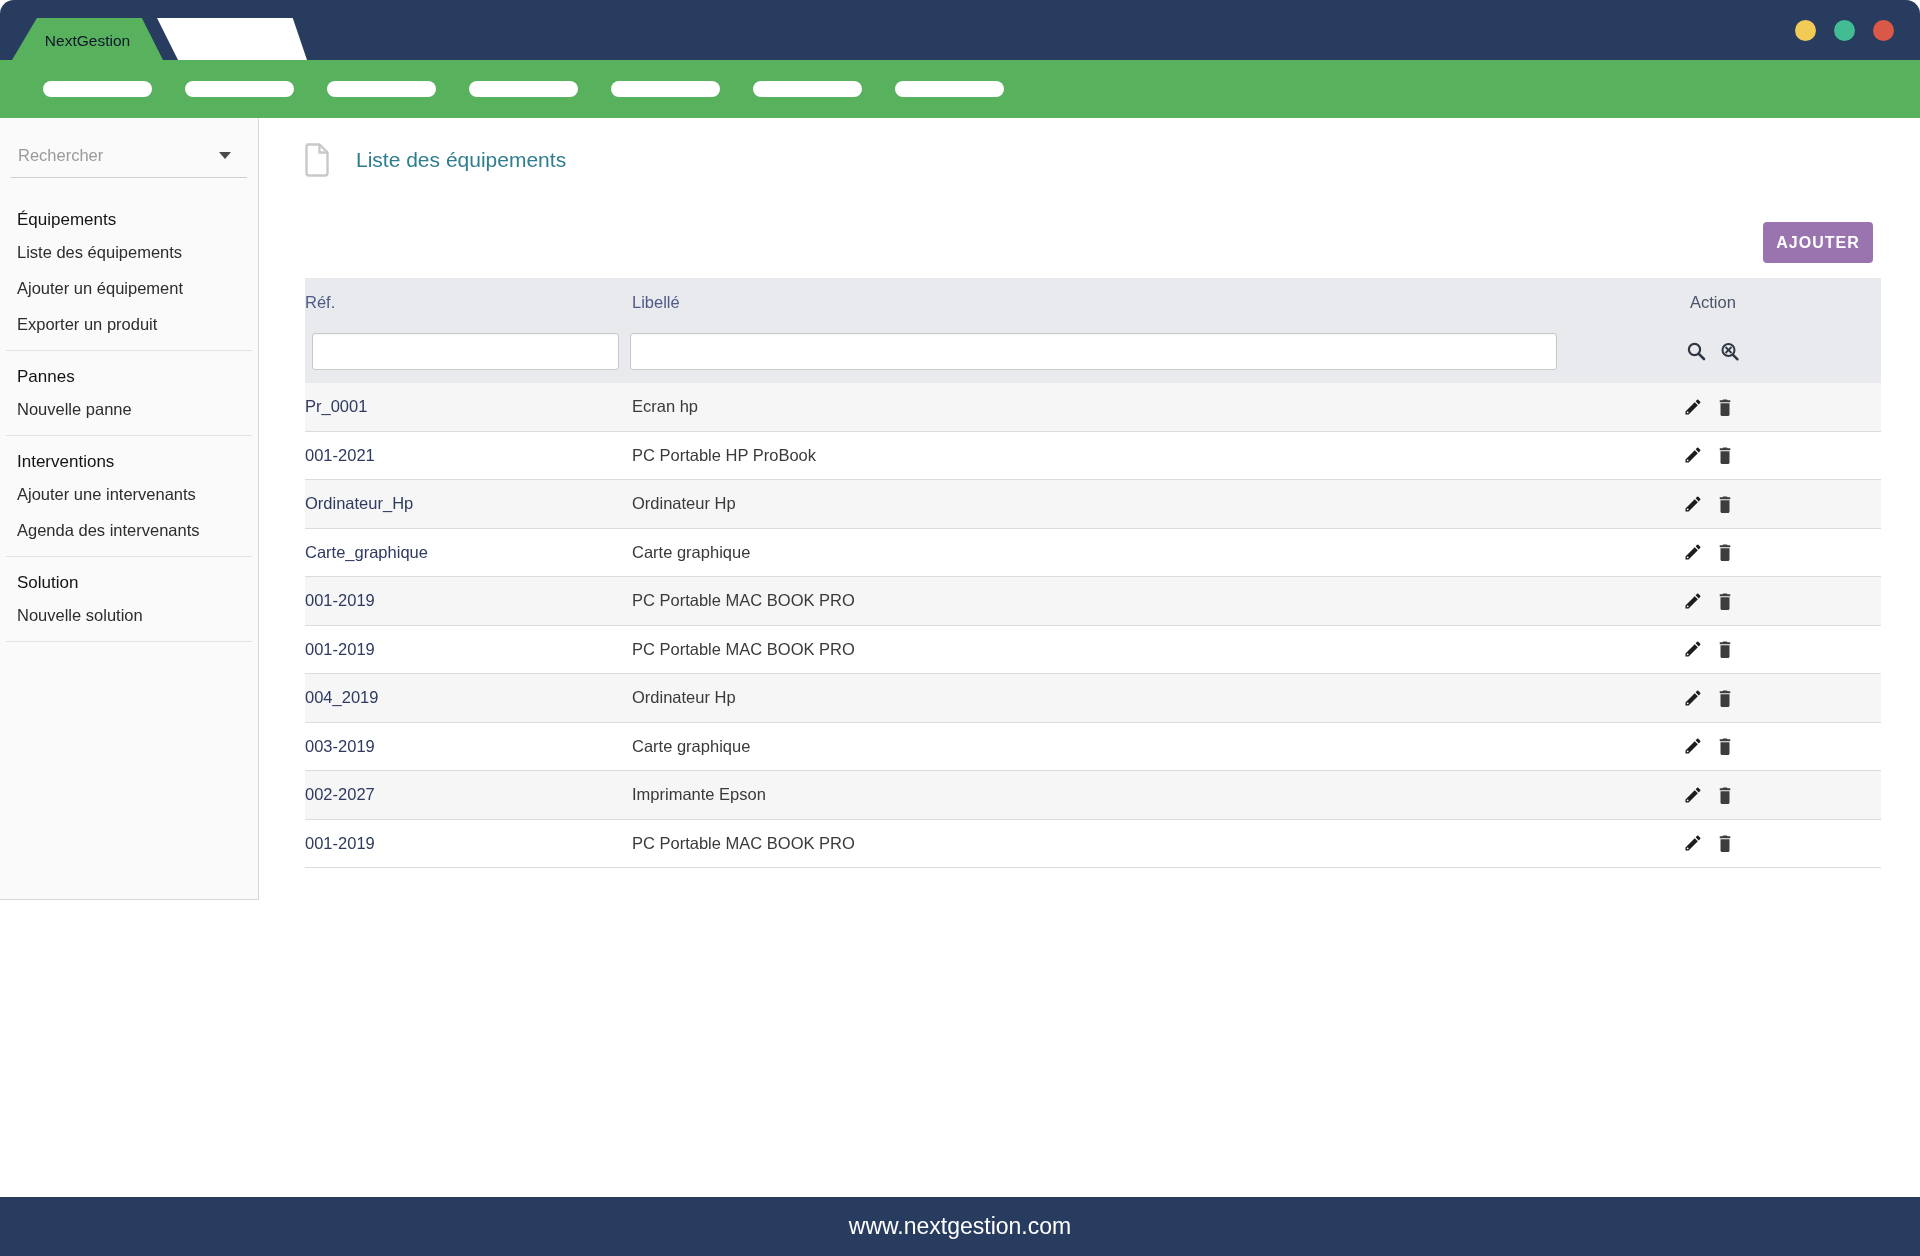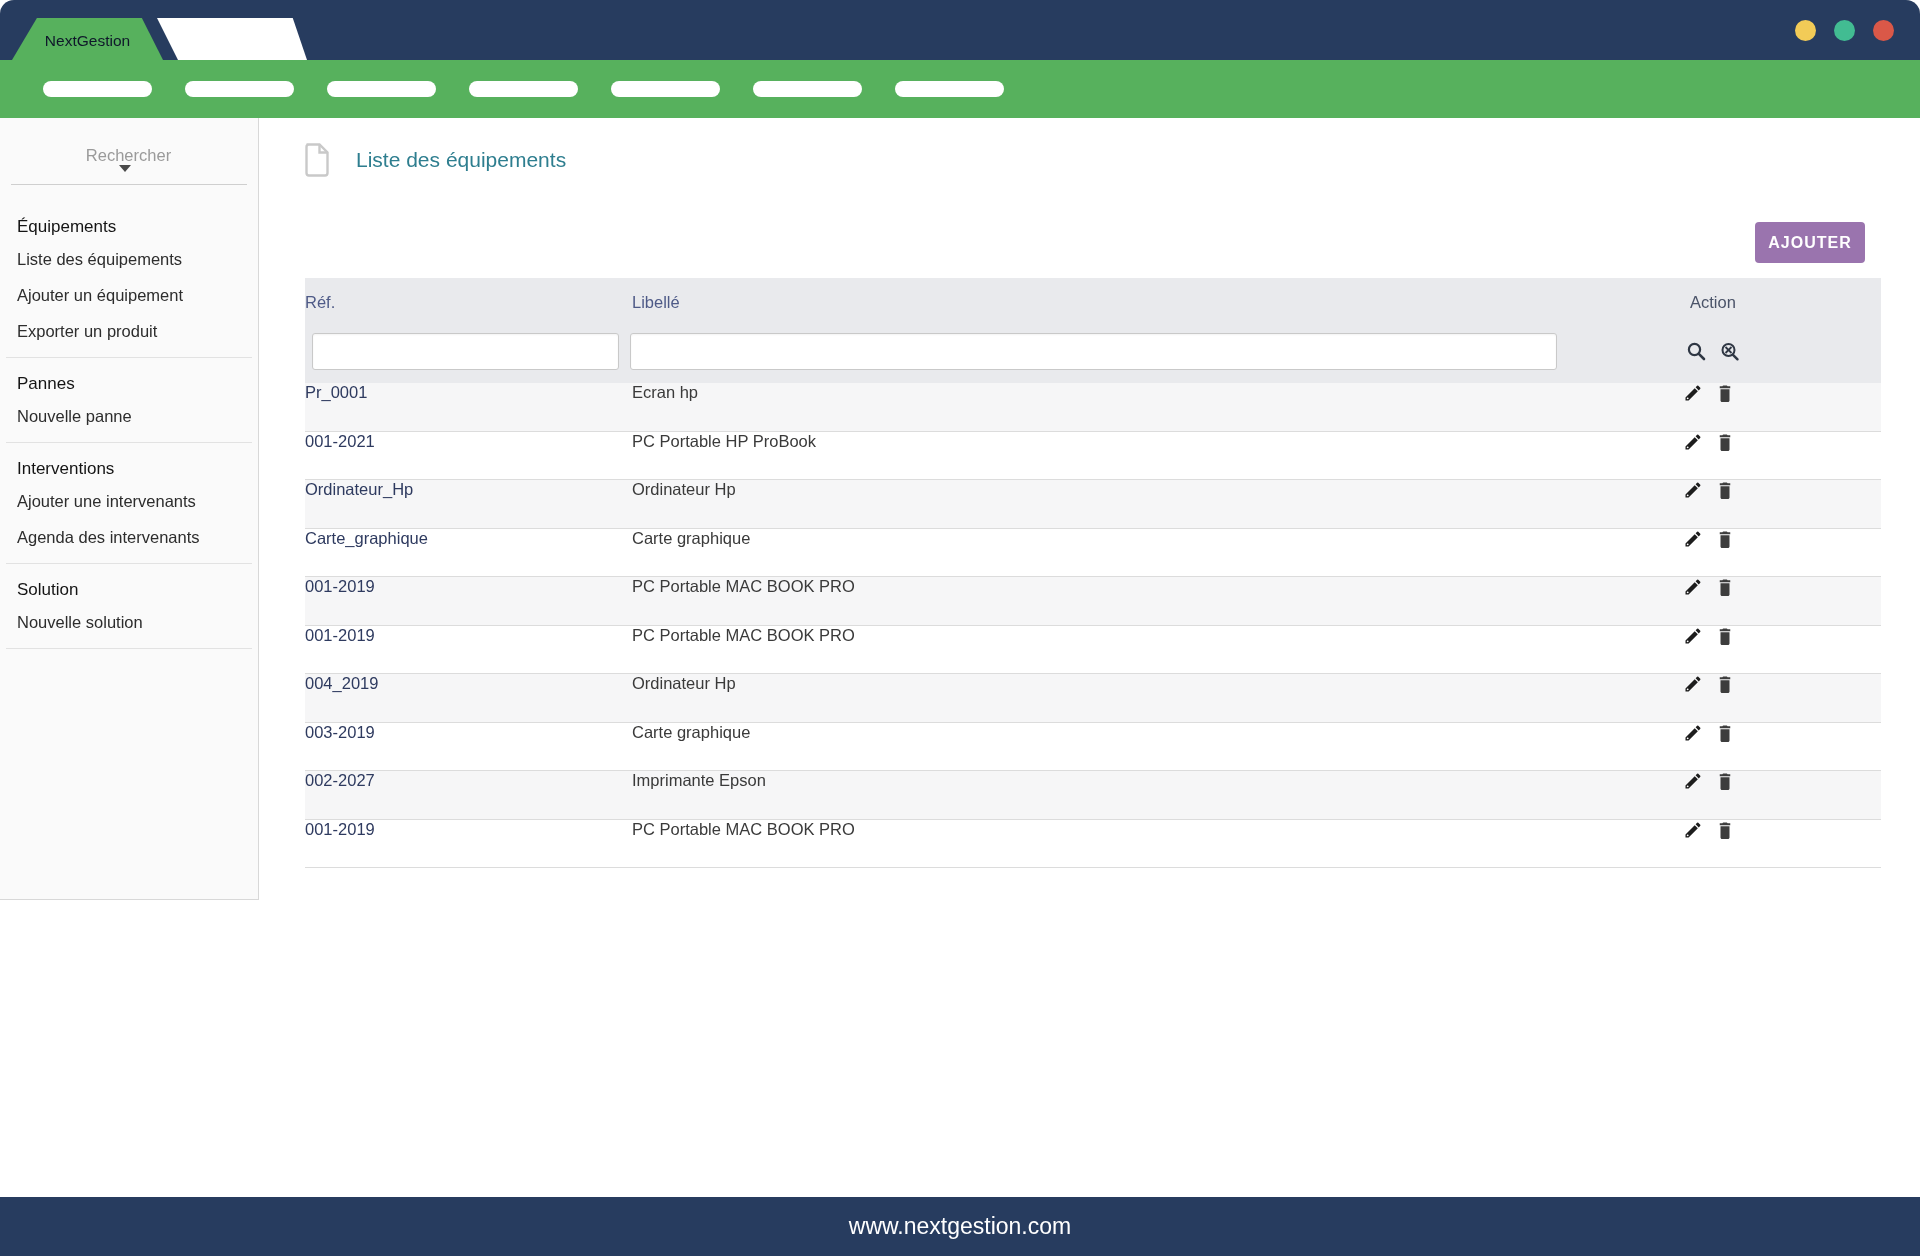--- a/index.html
+++ b/index.html
@@ -68,21 +68,20 @@
     border-right: 1px solid #d8d8d8;
     border-bottom: 1px solid #d8d8d8;
   }
   .search-select {
     margin: 20px 11px 0 11px;
     padding: 8px 8px 12px 7px;
     border-bottom: 1px solid #cfcfcf;
     color: #9a9a9a; font-size: 16.5px;
     display: flex; align-items: center; justify-content: space-between;
     cursor: pointer;
-    flex-direction: column;
   }
   .caret-down {
     width: 0; height: 0;
     border-left: 6px solid transparent;
     border-right: 6px solid transparent;
     border-top: 7px solid #4a4a4a;
     margin-right: 8px;
   }
   .side-heading {
     font-weight: normal; font-size: 17px; color: #141414;
@@ -106,21 +105,21 @@
   }
   .page-head {
     position: absolute; left: 43px; top: 25px;
     display: flex; align-items: center; gap: 27px;
   }
   .doc-icon { display: block; }
   .page-title {
     color: var(--teal); font-size: 21px; font-weight: normal; margin: 0;
   }
   .add-btn {
-    position: absolute; right: 55px; top: 104px;
+    position: absolute; right: 47px; top: 104px;
     width: 110px; height: 41px;
     background: var(--purple); color: #ffffff;
     font-family: "Liberation Sans", sans-serif;
     font-size: 16px; font-weight: bold; letter-spacing: 1px;
     border: none; border-radius: 4px; cursor: pointer;
   }
 
   
   .table {
     position: absolute; left: 45px; top: 160px;
@@ -140,21 +139,21 @@
     width: 100%; height: 37px;
     border: 1px solid #c9c9c9; border-radius: 3px;
     background: #fff; padding: 0 8px;
     font-family: "Liberation Sans", sans-serif; font-size: 16px;
     box-shadow: inset 0 1px 2px rgba(0,0,0,0.05);
   }
   .filter-icons { display: flex; align-items: center; gap: 14px; padding-left: 17px; }
   .icon-btn { cursor: pointer; display: inline-flex; align-items: center; }
 
   .trow {
-    display: flex; align-items: flex-start;
+    display: flex; align-items: center;
     height: 48.5px;
     border-bottom: 1px solid #dcdcdc;
     background: #ffffff;
     font-size: 16.5px;
   }
   .trow:nth-child(odd) { background: #f6f6f7; }
   .cell-ref { color: #2e3a5f; }
   .cell-lib { color: #3a3a3a; }
   .cell-actions { display: flex; align-items: center; gap: 13px; padding-left: 13px; }
 

